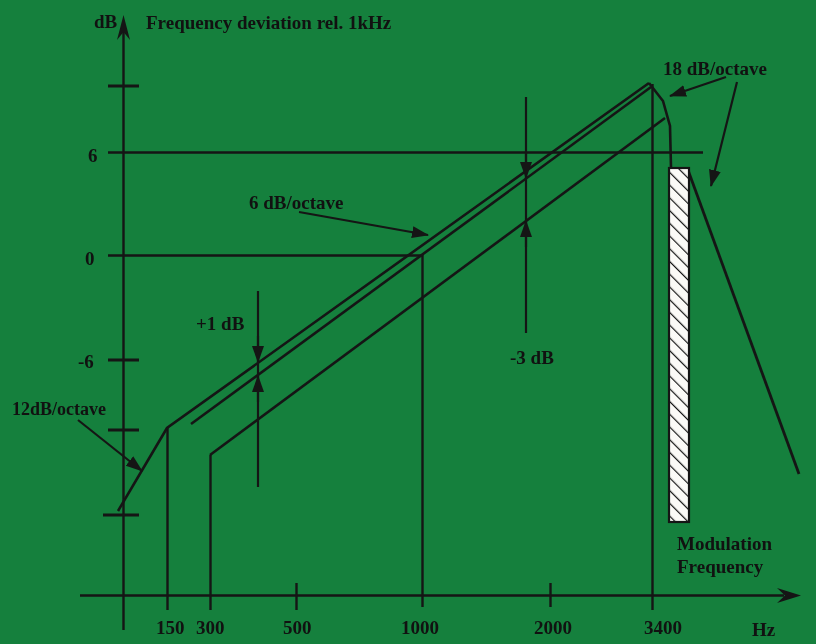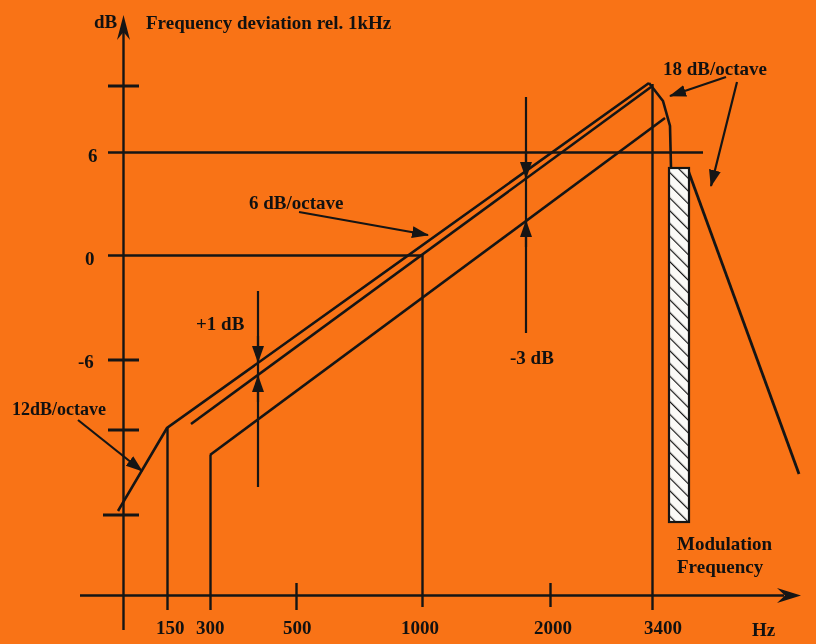--- a/index.html
+++ b/index.html
@@ -1,16 +1,16 @@
 <!DOCTYPE html>
 <html><head>
 <meta charset="utf-8">
 <style>
   html,body{margin:0;padding:0;background:#e8e8e8;}
-  .page{width:816px;height:644px;background:#f97316;position:relative;margin:0 auto;
+  .page{width:816px;height:644px;background:#15803d;position:relative;margin:0 auto;
         font-family:"Liberation Serif", serif;}
   svg{display:block}
   .ink{stroke:#151515;fill:none;}
   text{fill:#111;font-family:"Liberation Serif", serif;font-weight:bold;}
   .lbl{font-size:19px;}
   .sm{font-size:18px;}
 </style>
 </head>
 <body>
 

